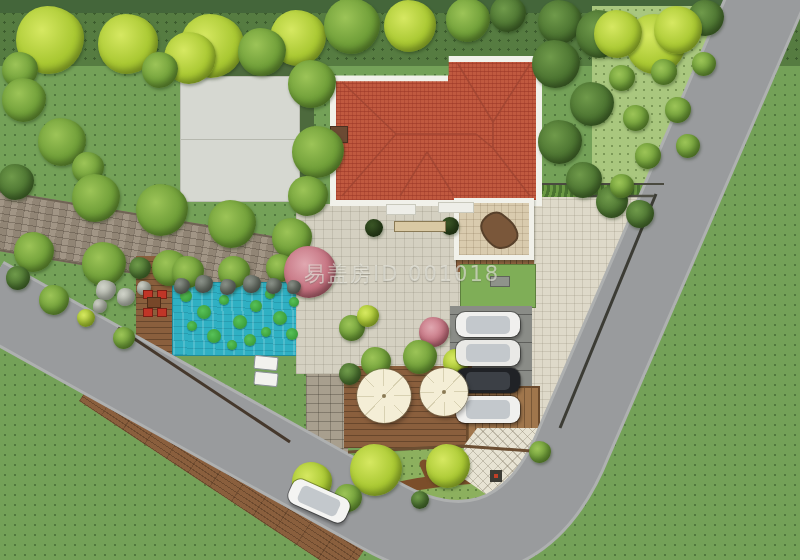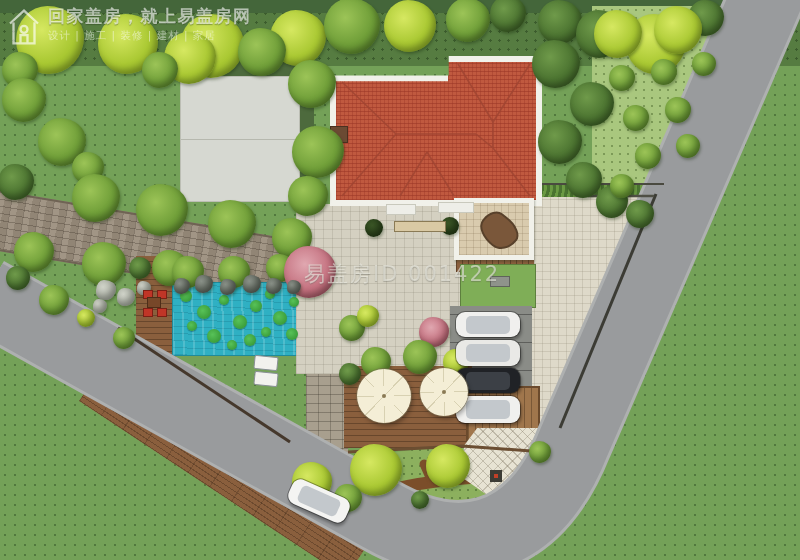--- a/index.html
+++ b/index.html
@@ -337,29 +337,15 @@
       </div>
       <div class="car" style="left: 288px; top: 488px; width: 62px; height: 26px; background: rgb(244, 244, 242); transform: rotate(24deg);">
         <div class="cabin" style="background: rgb(195, 200, 204);"></div>
       </div>
     </div>
   <div class="abs" id="umbrella-layer">
       <div class="umbrella" style="left: 357px; top: 369px; width: 54px; height: 54px;"></div>
       <div class="umbrella" style="left: 420px; top: 368px; width: 48px; height: 48px;"></div>
     </div>
 
-  <div class="abs wm wm-logo">
-    <svg width="36" height="42" viewBox="0 0 30 36" style="opacity:.65;">
-      <g fill="none" stroke="#ffffff" stroke-width="2">
-        <path d="M3,15 L15,4 L27,15"></path>
-        <path d="M6,14 V32 H24 V14"></path>
-        <circle cx="15" cy="20" r="3"></circle>
-        <path d="M12,32 V25 H18 V32"></path>
-      </g>
-    </svg>
-    <div style="margin-left:6px;">
-      <div class="wm-brand">回家盖房，就上易盖房网</div>
-      <div class="wm-tagline">设计 | 施工 | 装修 | 建材 | 家居</div>
-    </div>
-  </div>
-  <div class="abs wm wm-id">易盖房ID 001422</div>
+  <div class="abs wm wm-id">易盖房ID 001018</div>
 
 </div>
 
 </body></html>

